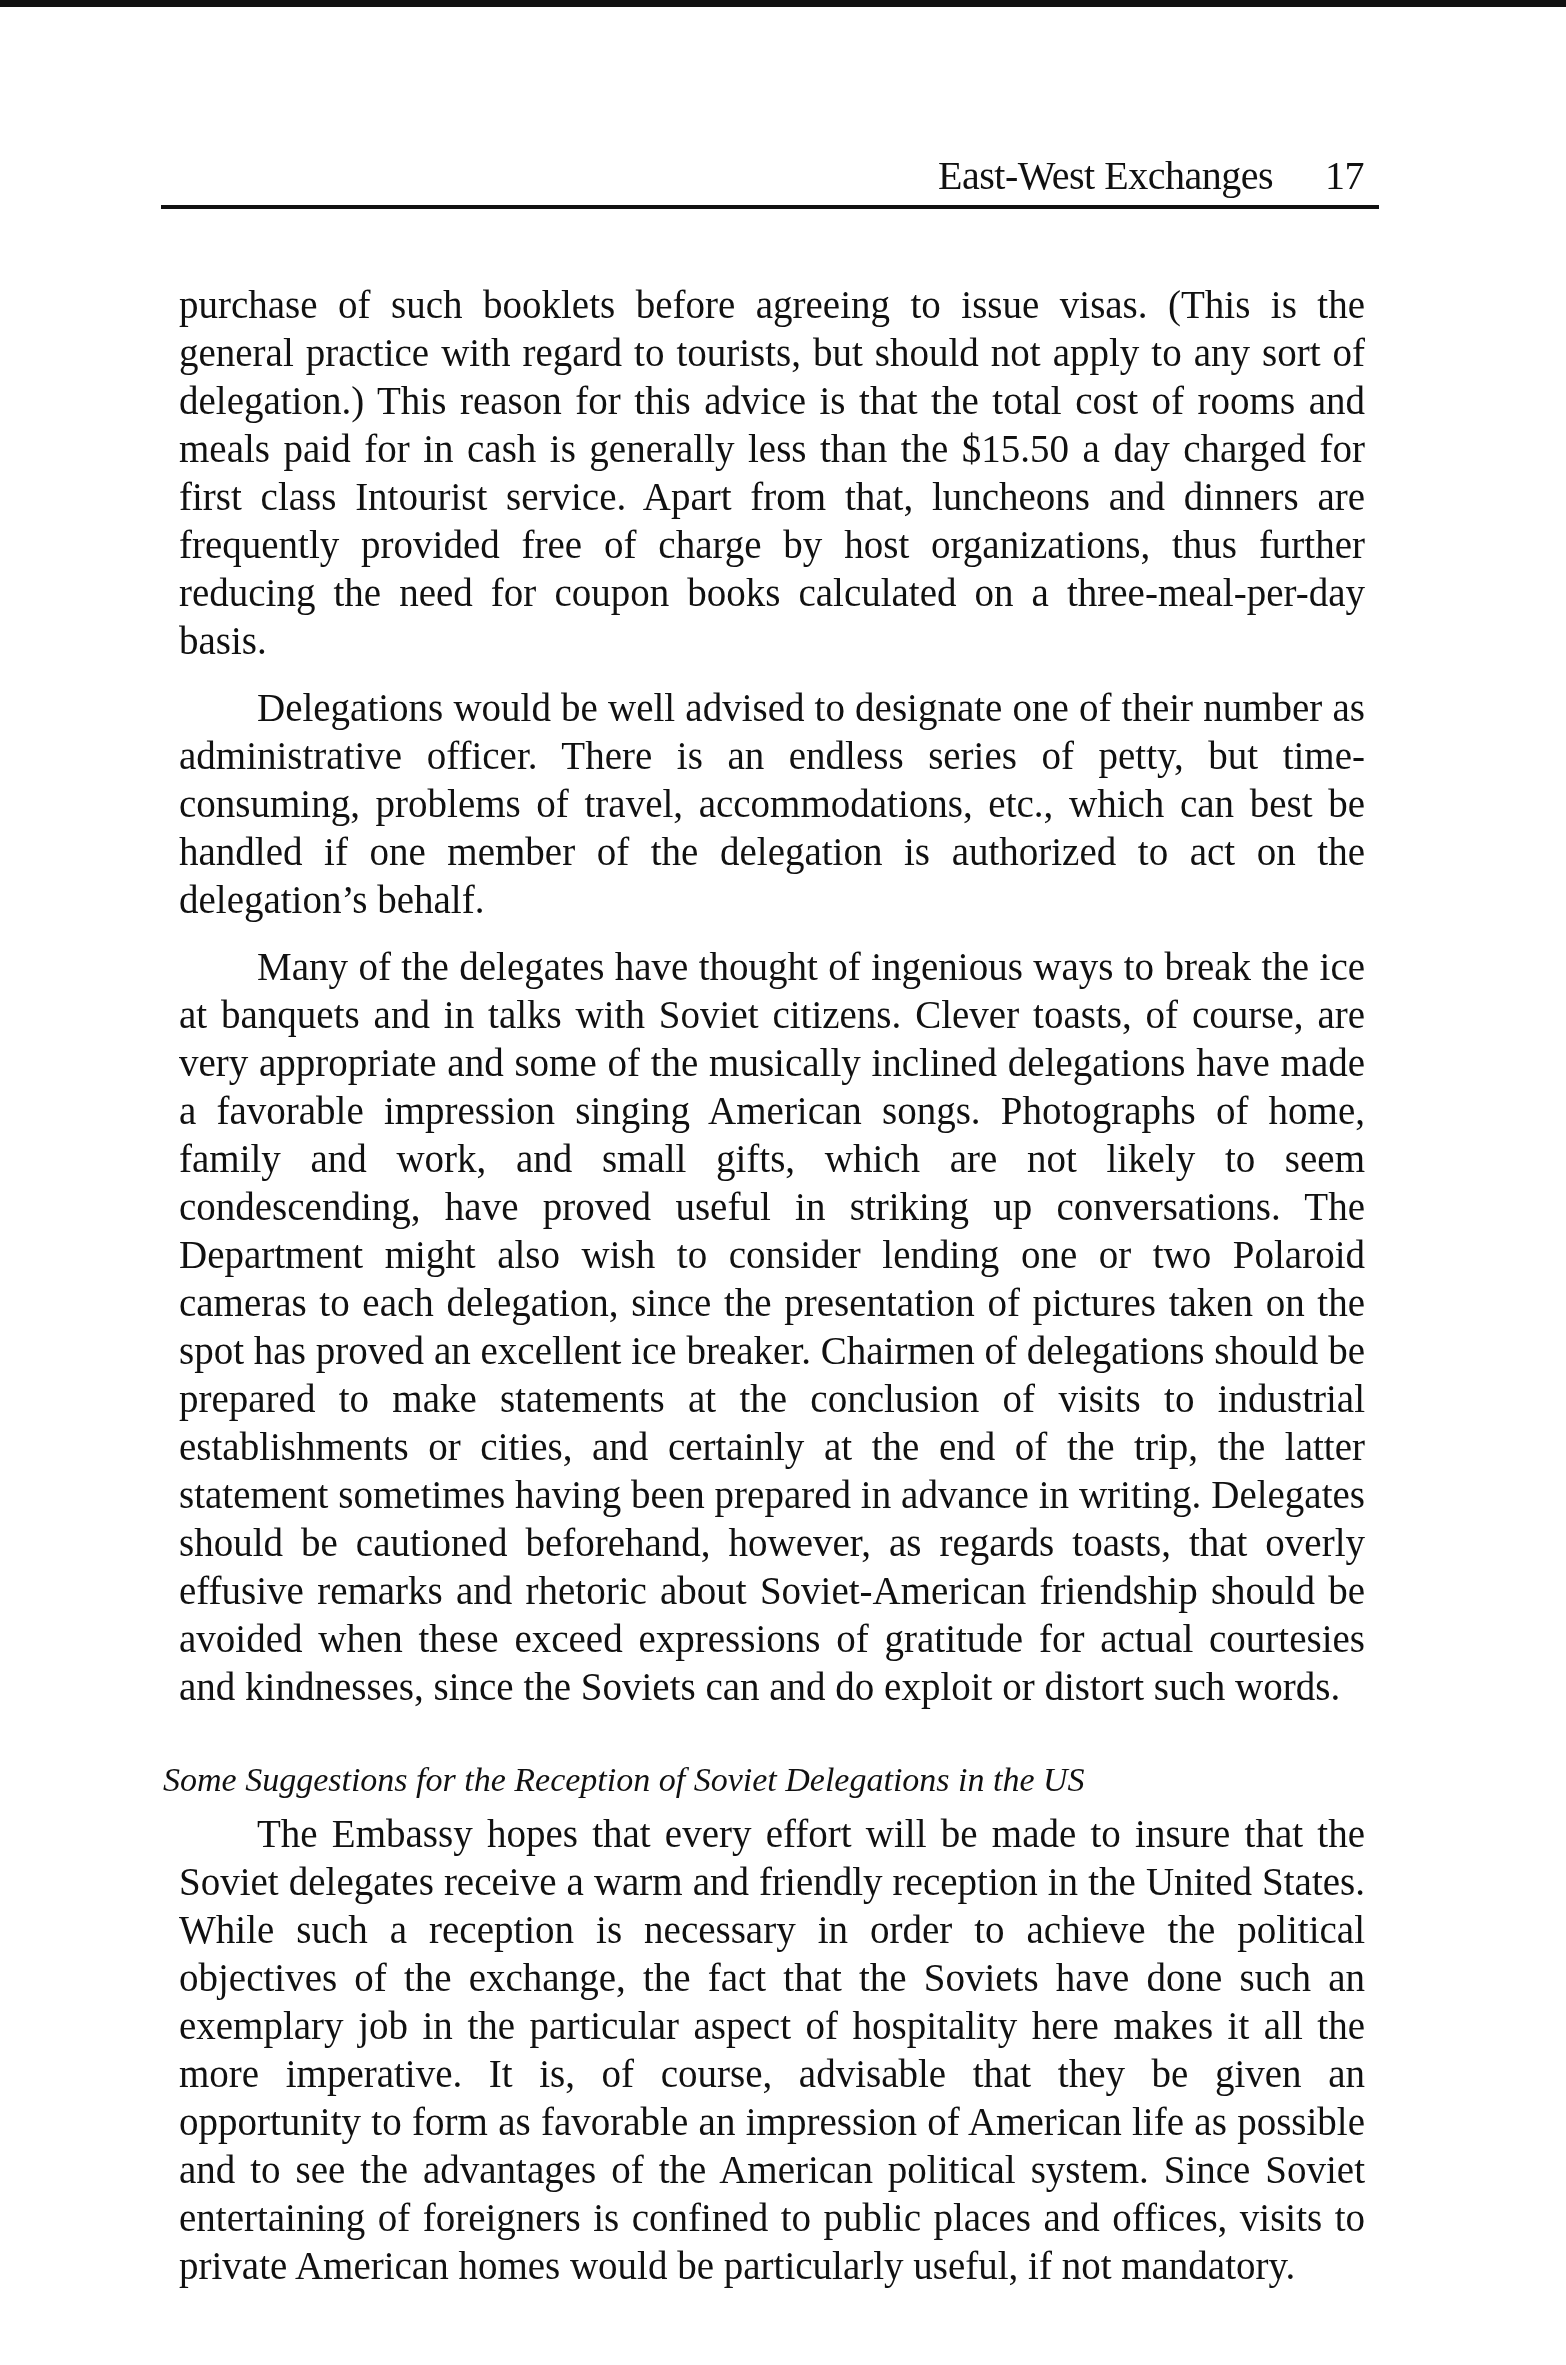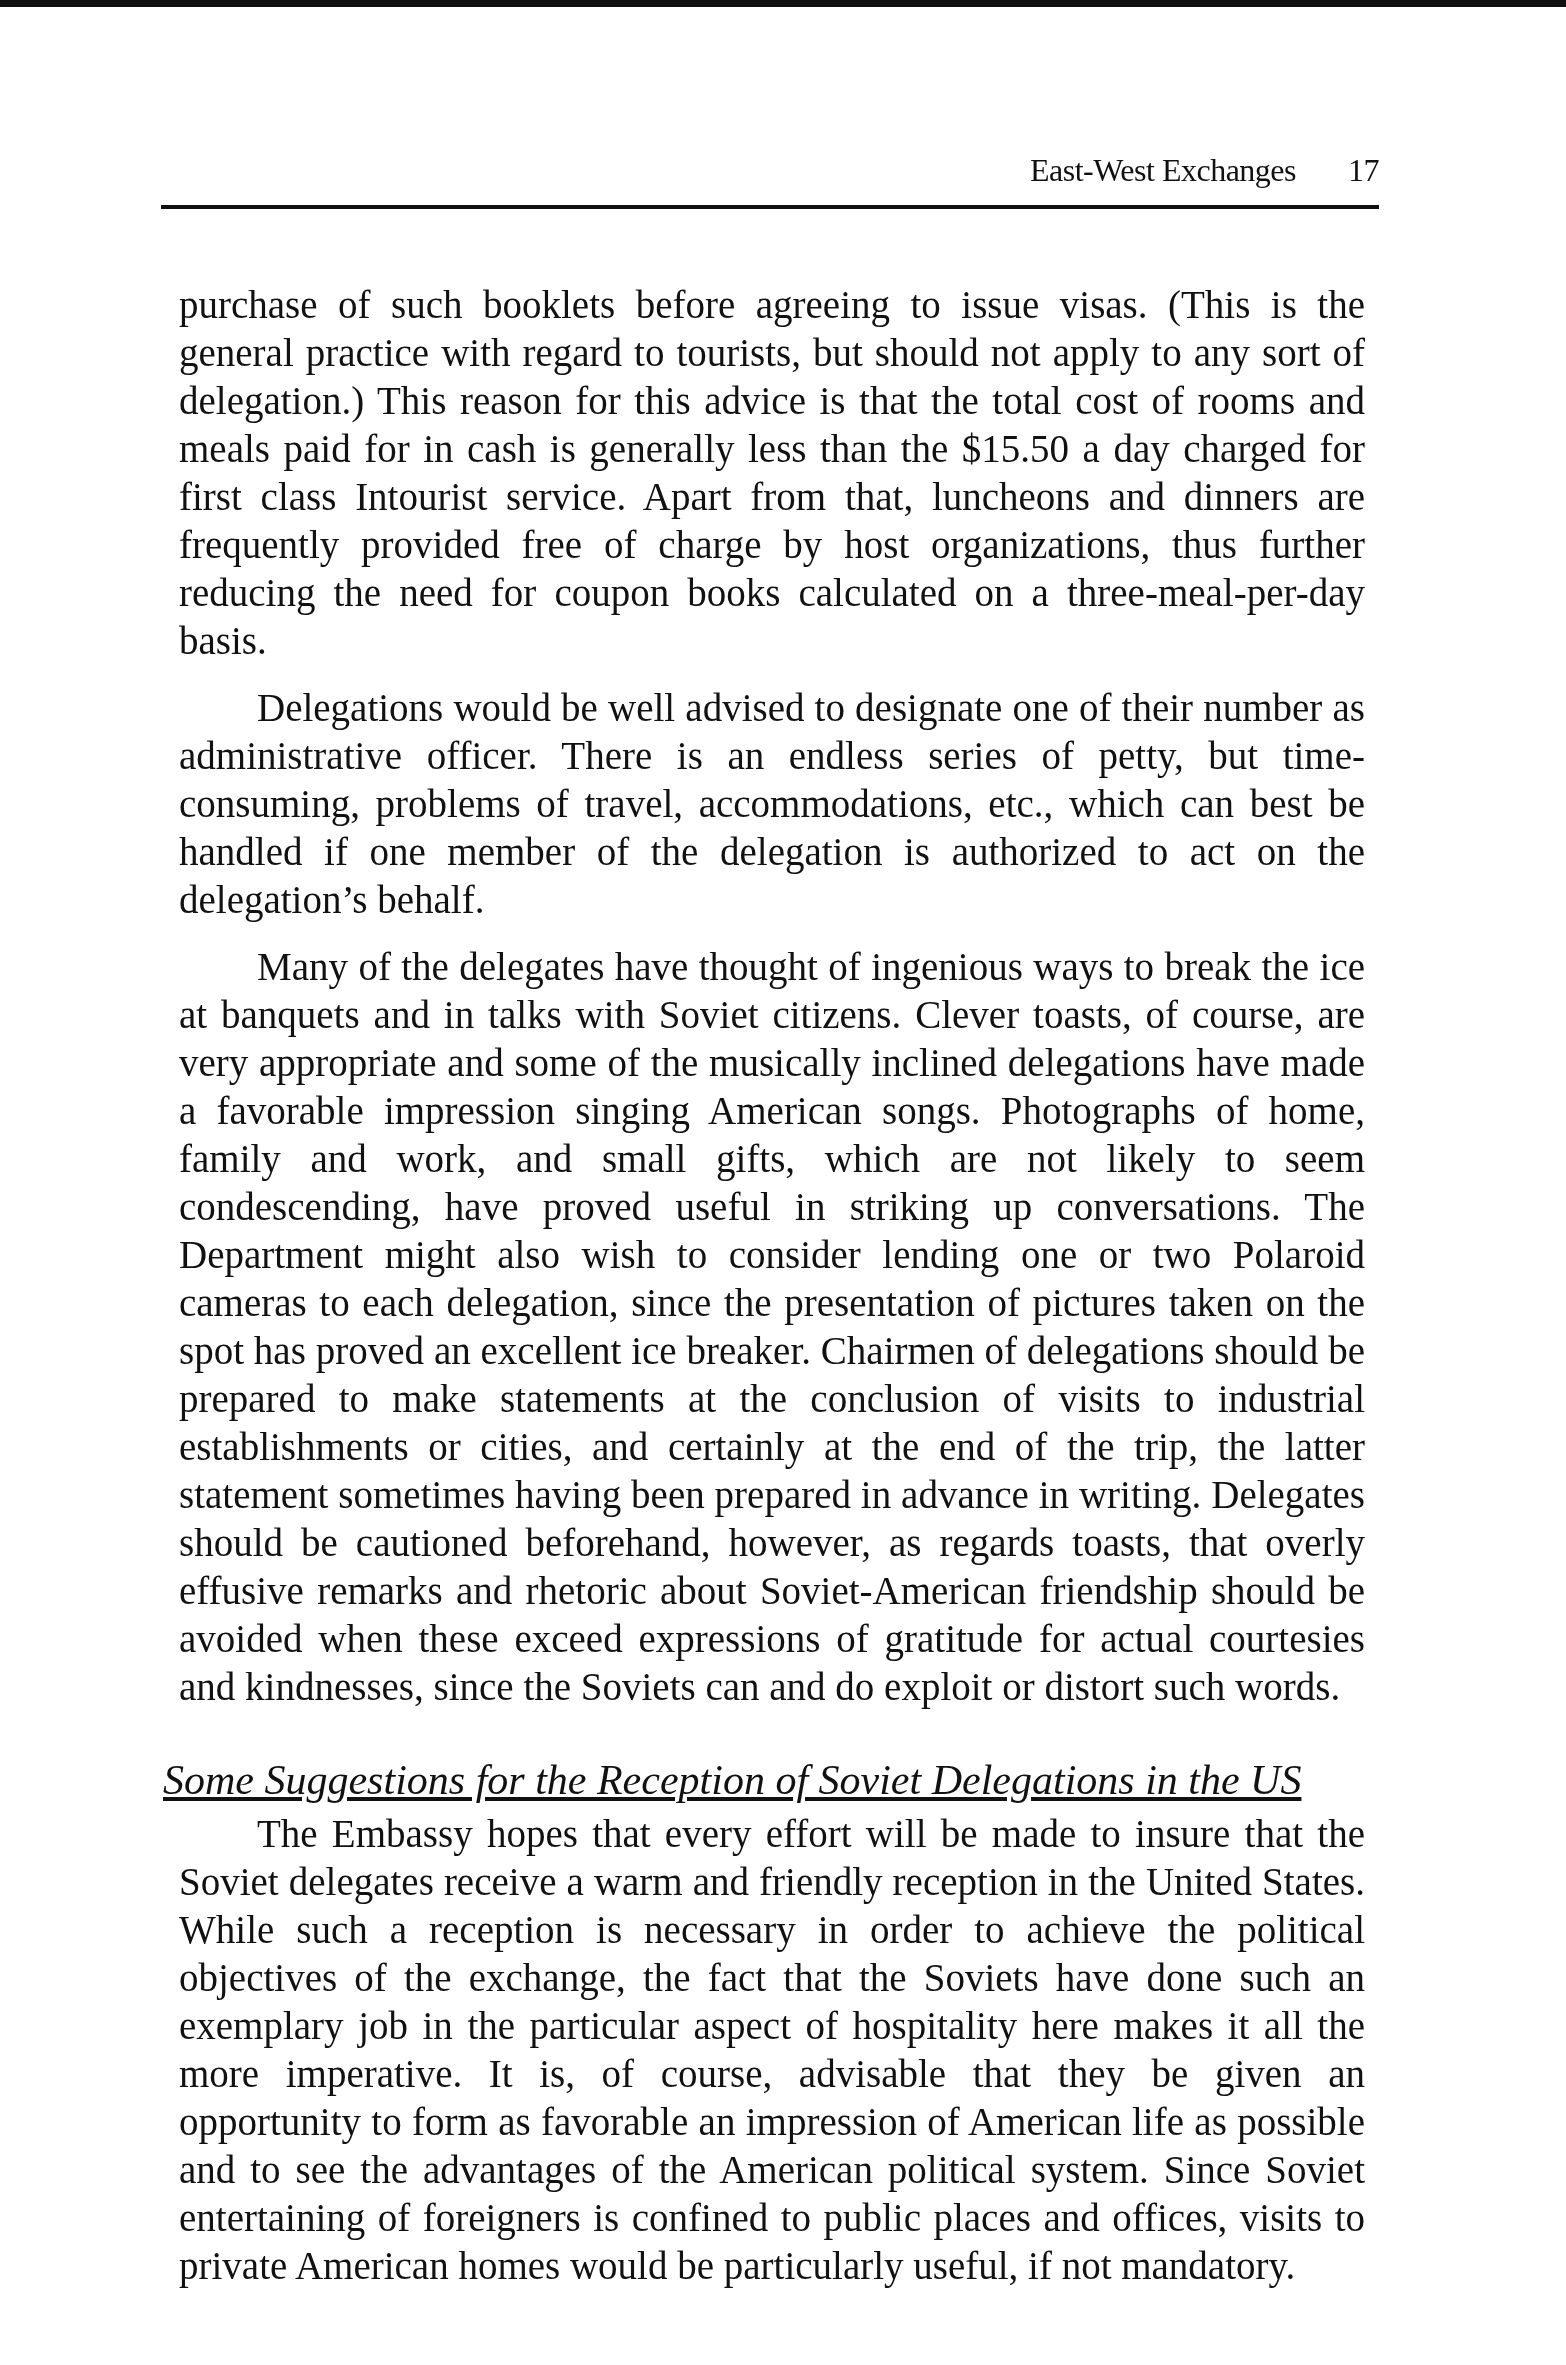--- a/index.html
+++ b/index.html
@@ -1,27 +1,27 @@
 <!DOCTYPE html>
 <html style="font-size:7.6px"><head>
 <meta charset="utf-8">
 <style>
   html, body { margin: 0; padding: 0; background: #ffffff; }
   body { width: 1567px; height: 2512px; position: relative; overflow: hidden;
          font-family: "Liberation Serif", "DejaVu Serif", serif; color: #111; }
   .scan-edge { position: absolute; left: 0; top: 0; width: 1567px; height: 6.6px; background: #111; }
   .header { position: absolute; left: 161px; top: 142px; width: 1218px; height: 57px; }
-  .running-head { position: absolute; right: 0; top: 9.5px; font-size: 32px; letter-spacing: -0.5px; white-space: nowrap; }
+  .running-head { position: absolute; right: 15px; top: 9.5px; font-size: 40px; letter-spacing: -0.5px; white-space: nowrap; }
   .running-head .title { margin-right: 52px; }
   .rule { position: absolute; left: 161px; top: 205px; width: 1218px; height: 4.3px; background: #111; }
   .body { position: absolute; left: 163px; top: 265px; width: 1218px; font-size: 39px; line-height: 48px; text-align: justify; }
   .body p { margin: 16px; }
   .body p.indent { text-indent: 78px; margin-top: 19px; }
   .body p.first { text-indent: 0; }
-  .body h2 { font-style: italic; font-weight: normal; font-size: 42px; margin: 45px 0 5.7px 0; line-height: 48px; text-decoration: underline; }
+  .body h2 { font-style: italic; font-weight: normal; font-size: 34px; margin: 45px 0 5.7px 0; line-height: 48px; }
 </style>
 </head>
 <body>
 
 <div class="scan-edge"></div>
 
 <div class="header">
   <div class="running-head">
     <span class="title">East-West Exchanges</span><span>17</span>
   </div>

